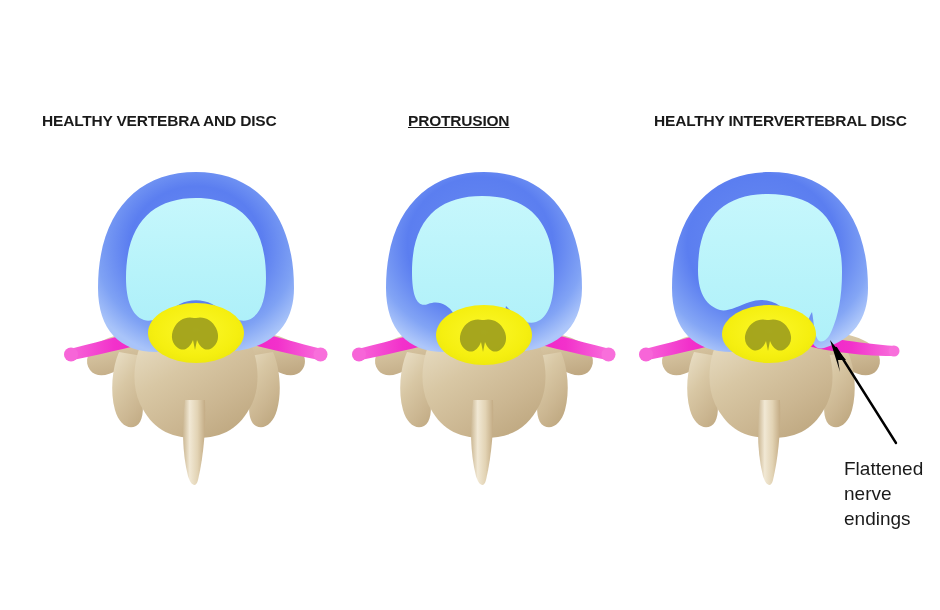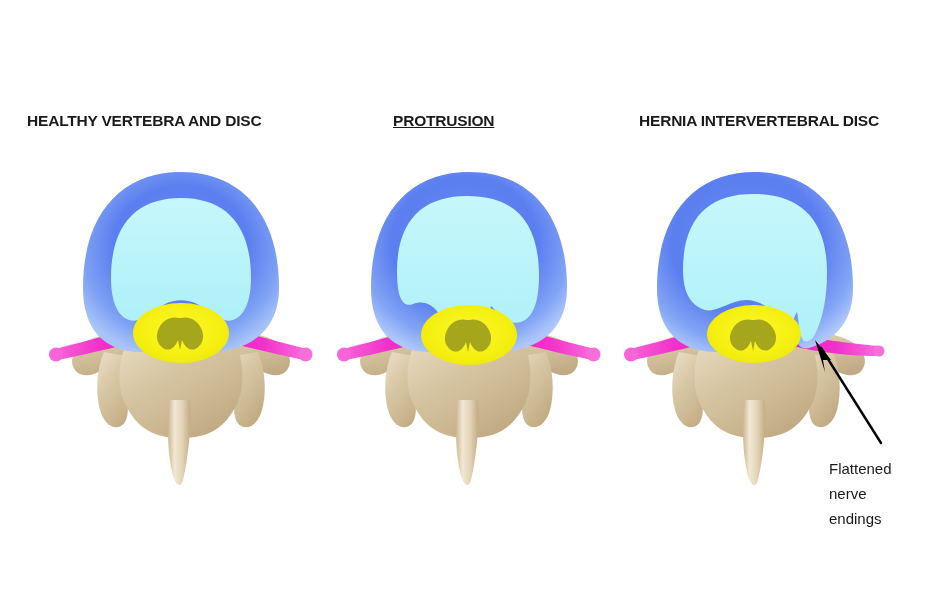--- a/index.html
+++ b/index.html
@@ -9,21 +9,21 @@
   }
   body {
     width: 940px;
     height: 610px;
     position: relative;
     overflow: hidden;
     font-family: "Liberation Sans", sans-serif;
   }
   #figure-root {
     position: absolute;
-    left: 1px; top: 0;
+    left: 16px; top: 0;
     width: 824px;
     height: 610px;
   }
   .panel-title {
     position: absolute;
     font-family: "Liberation Sans", sans-serif;
     font-weight: bold;
     font-size: 15.5px;
     letter-spacing: -0.2px;
     color: #1a1a1a;
@@ -32,35 +32,35 @@
   }
   #title-healthy { left: 26px; }
   #title-protrusion { left: 392px; text-decoration: underline; }
   #title-hernia { left: 638px; }
 
   .callout-text {
     position: absolute;
     left: 828px;
     top: 456px;
     font-family: "Liberation Sans", sans-serif;
-    font-size: 15px;
+    font-size: 19px;
     line-height: 25px;
     color: #1a1a1a;
     white-space: pre-line;
   }
   svg { display: block; }
 </style>
 </head>
 <body>
 
 <div id="figure-root">
 
   <div class="panel-title" id="title-healthy">HEALTHY VERTEBRA AND DISC</div>
   <div class="panel-title" id="title-protrusion">PROTRUSION</div>
-  <div class="panel-title" id="title-hernia">HERNIA INTERVERTEBRAL DISC</div>
+  <div class="panel-title" id="title-hernia">HEALTHY INTERVERTEBRAL DISC</div>
 
   <svg width="940" height="610" viewBox="0 0 940 610" style="position:absolute;left:0;top:0;">
     <defs>
 
       <radialGradient id="gAnnulus" cx="50%" cy="42%" r="62%">
         <stop offset="0%" stop-color="#6d8ef2"></stop>
         <stop offset="55%" stop-color="#5b7ef0"></stop>
         <stop offset="82%" stop-color="#7fa2f4"></stop>
         <stop offset="100%" stop-color="#a9c4f9"></stop>
       </radialGradient>

